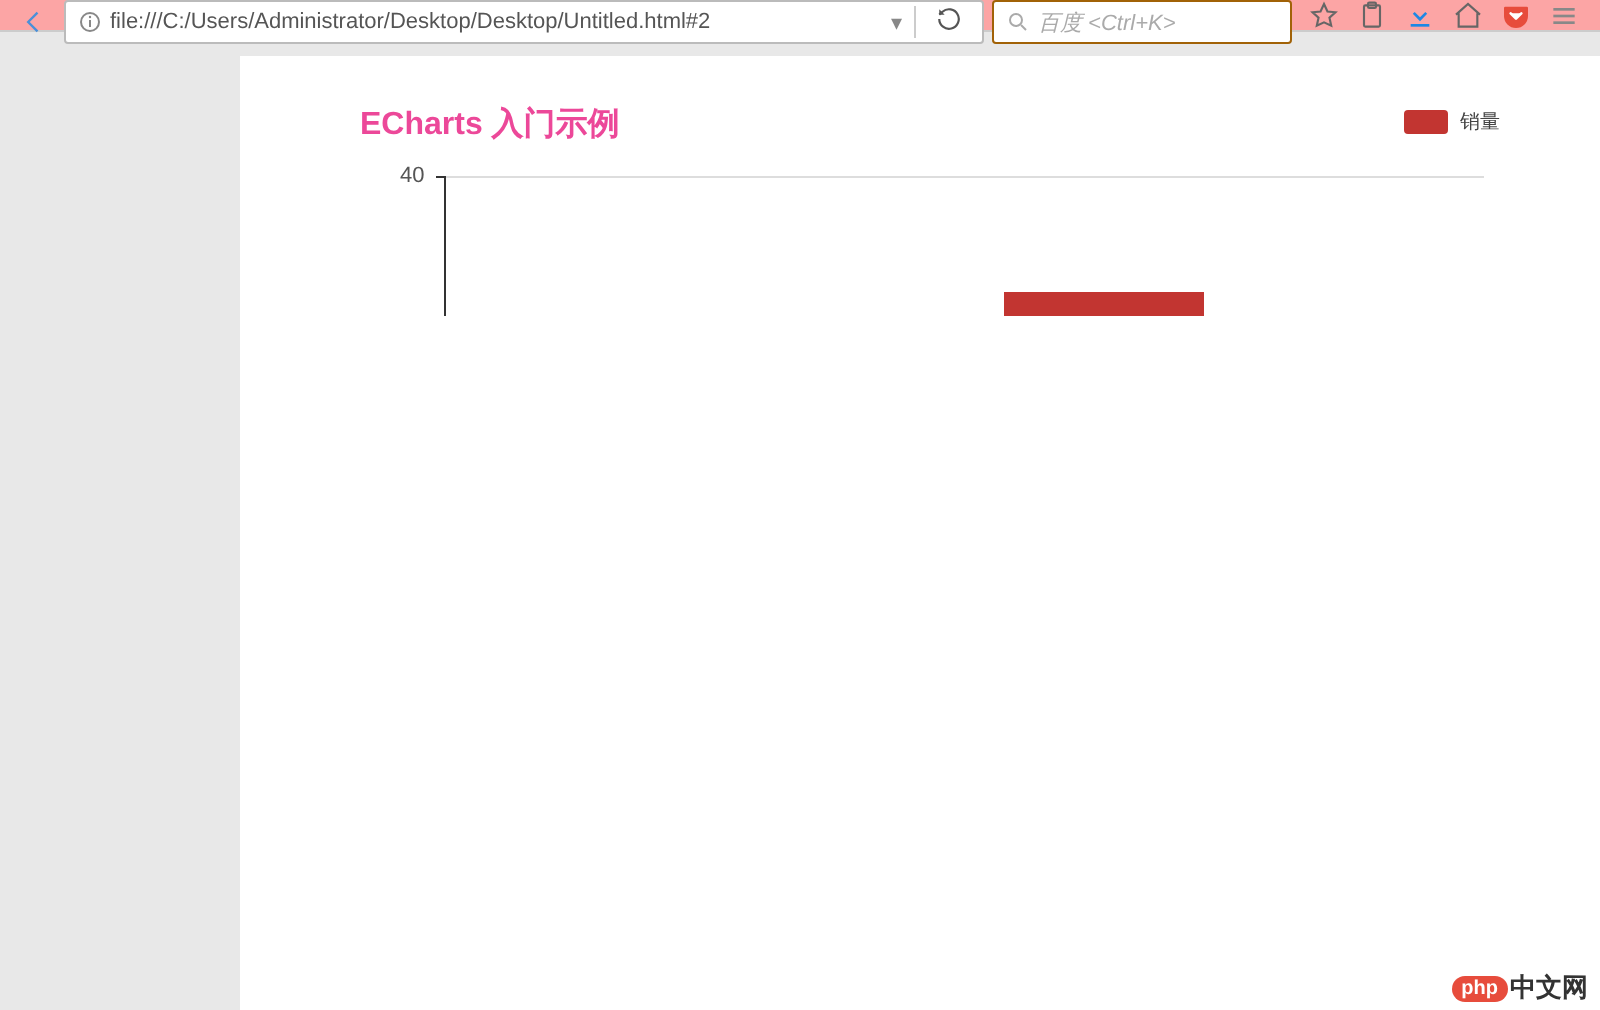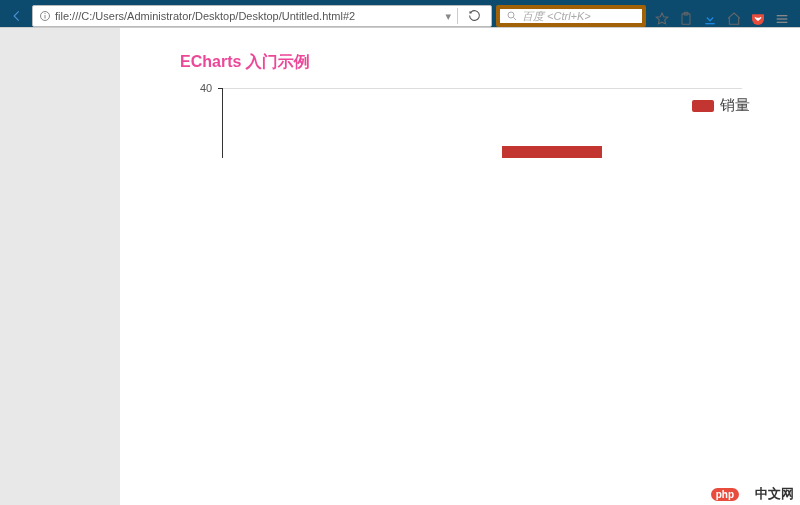--- a/index.html
+++ b/index.html
@@ -7,25 +7,25 @@
     font-family: "Microsoft YaHei", Arial, sans-serif;
     font-size: 12px;
     background: #e8e8e8;
     width: 800px;
     height: 505px;
     overflow: hidden;
     position: relative;
   }
   
   .browser-chrome {
-    background: #0c4a6e;
+    background: #fca5a5;
     border-bottom: 1px solid #ccc;
-    height: 28px;
-    display: flex;
-    align-items: flex-end;
+    height: 16px;
+    display: flex;
+    align-items: flex-start;
     padding: 0 6px;
     gap: 4px;
   }
   .nav-btn {
     width: 22px; height: 22px;
     display: flex; align-items: center; justify-content: center;
     color: #666;
     border-radius: 2px;
   }
   .nav-btn svg { width: 14px; height: 14px; }
@@ -41,21 +41,21 @@
     gap: 4px;
     font-size: 11px;
     color: #888;
   }
   .url-text { color: #555; flex:1; }
   .refresh-btn { color: #666; padding: 0 4px; }
   .divider-v { width:1px; height:16px; background:#ccc; margin: 0 2px; }
   .search-bar {
     width: 150px;
     background: #fff;
-    border: 4px solid #a16207;
+    border: 1px solid #a16207;
     border-radius: 2px;
     height: 22px;
     display: flex;
     align-items: center;
     padding: 0 6px;
     font-size: 11px;
     color: #aaa;
     font-style: italic;
   }
   .toolbar-icons { display:flex; align-items:center; gap:8px; padding: 0 4px; }
@@ -93,23 +93,22 @@
     left: 60px;
     top: 24px;
   }
   .legend {
     position: absolute;
     right: 50px;
     top: 26px;
     display: flex;
     align-items: center;
     gap: 6px;
-    font-size: 15px;
+    font-size: 10px;
     color: #444;
-    margin-top: 42px;
   }
   .legend-swatch {
     width: 22px; height: 12px;
     background: #c23531;
     border-radius: 2px;
   }
   .plot {
     position: absolute;
     left: 102px;
     top: 60px;
@@ -141,21 +140,21 @@
     position: absolute;
     background: #c23531;
   }
   
   .footer-logo {
     position: absolute;
     right: 6px;
     bottom: 2px;
     display: flex;
     align-items: center;
-    gap: 16px;
+    gap: 1px;
     font-size: 13px;
     color: #333;
     font-weight: 600;
   }
   .footer-logo .bubble {
     background: #e74c3c;
     color: #fff;
     border-radius: 8px;
     padding: 1px 5px;
     font-size: 10px;

